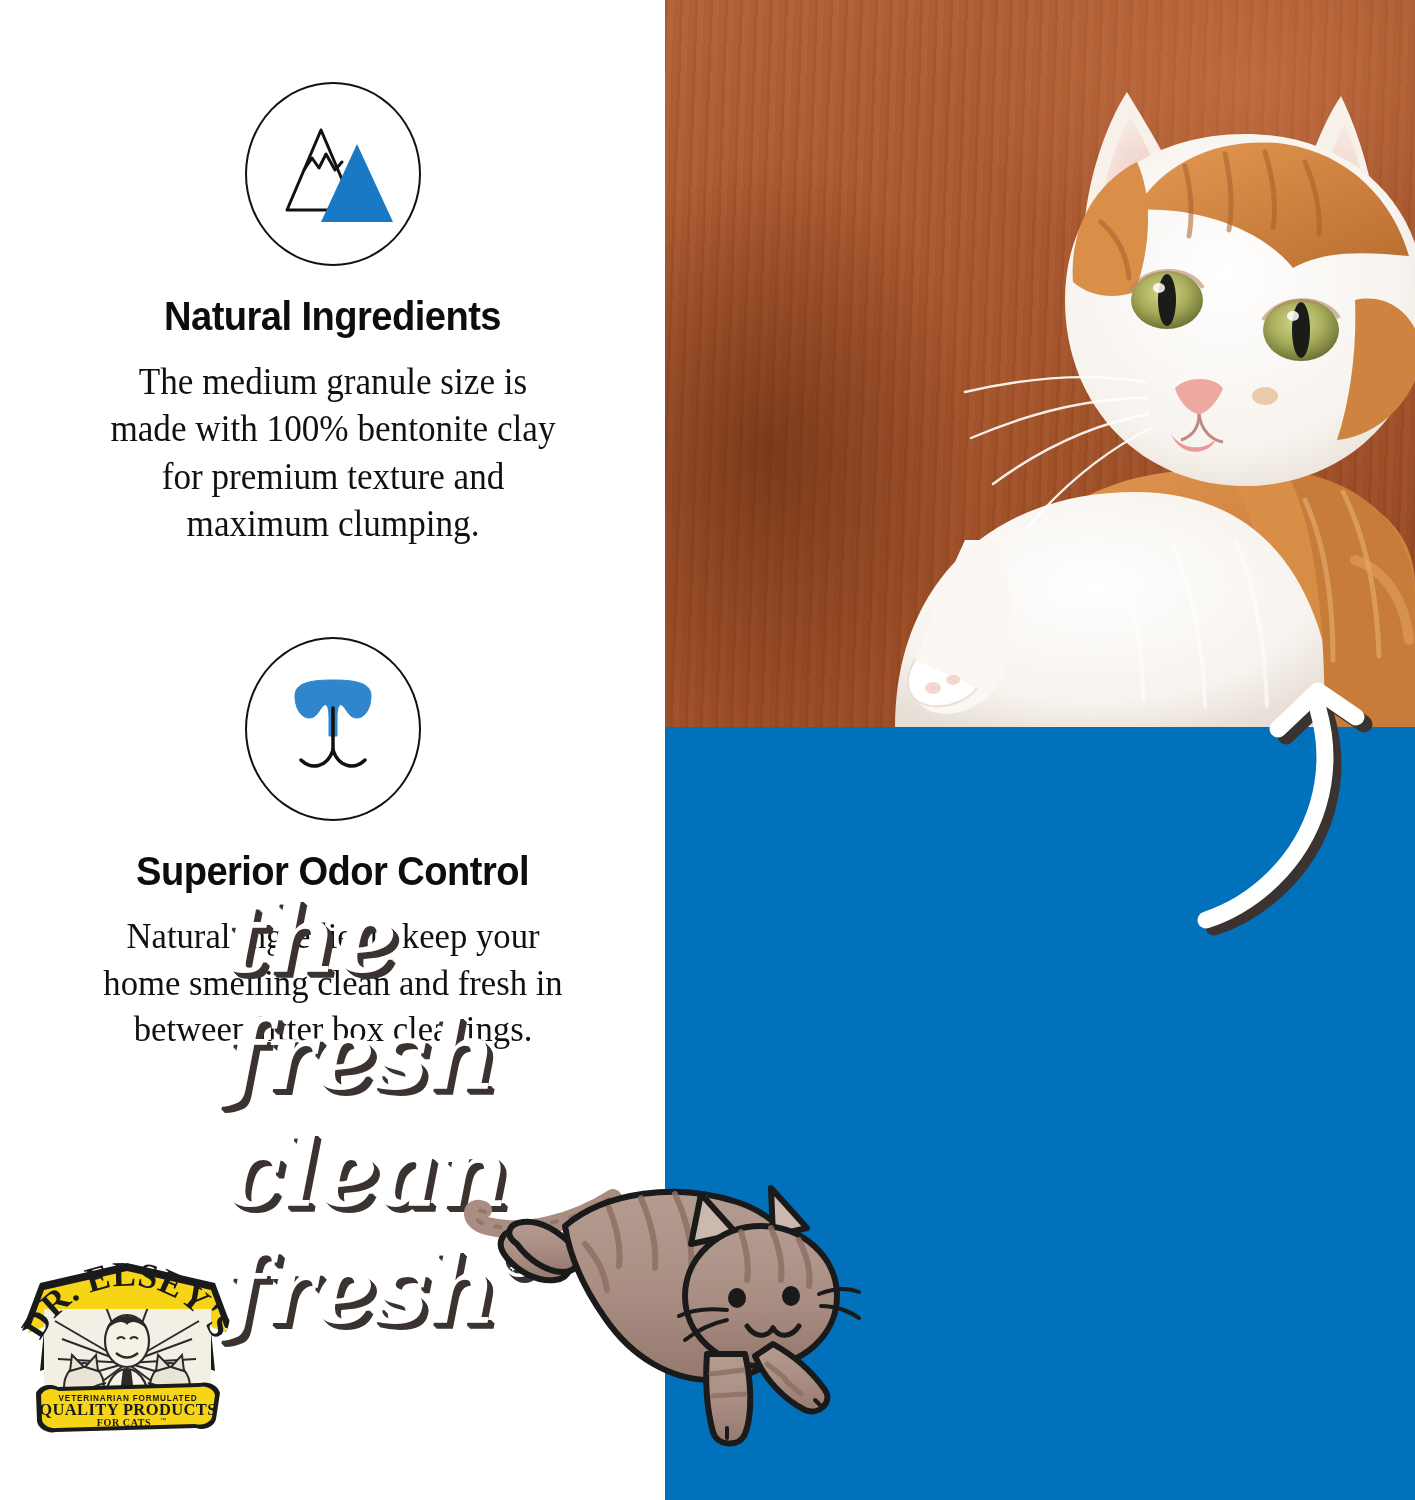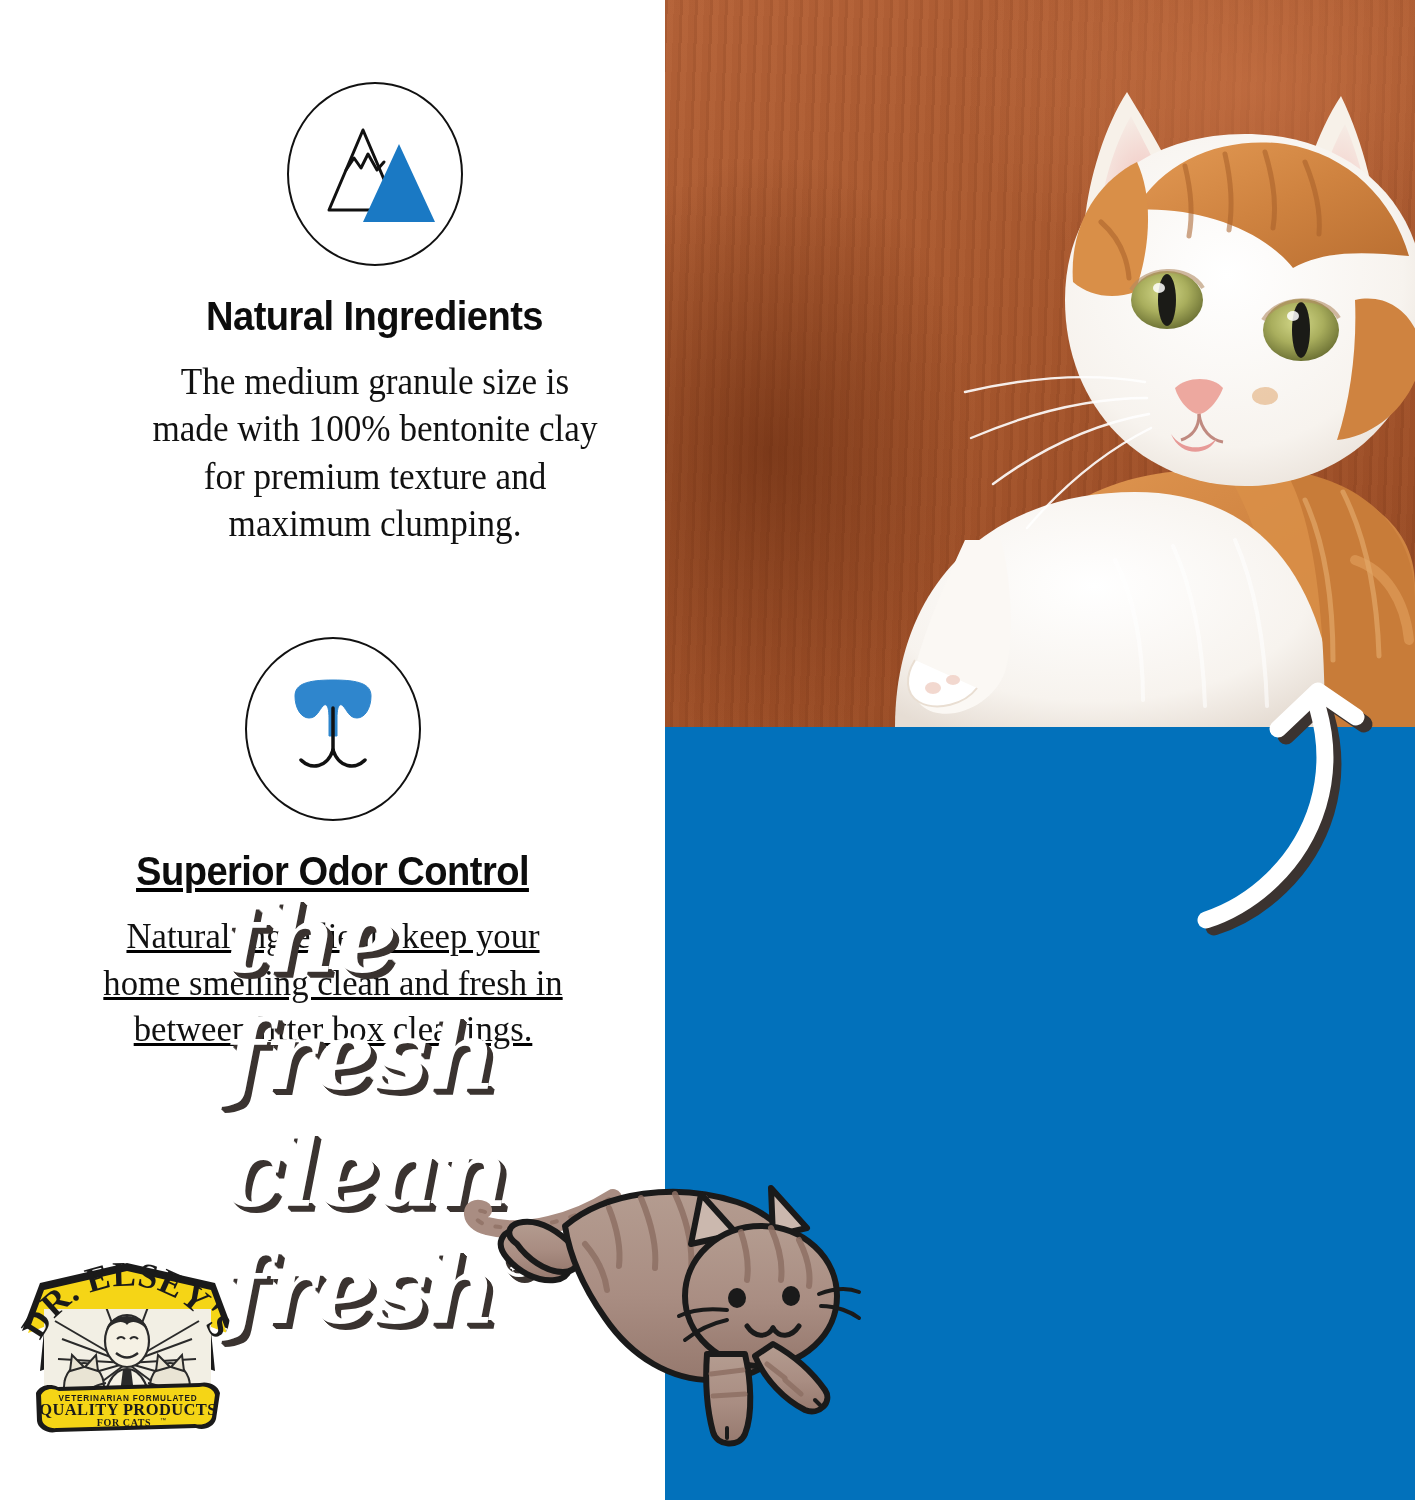--- a/index.html
+++ b/index.html
@@ -27,22 +27,22 @@
     height: 1500px;
     background: #ffffff;
   }
 
   .feature {
     position: absolute;
     left: 0;
     width: 665px;
     text-align: center;
   }
-  .feature-1 { top: 82px; padding-left: 42px; }
-  .feature-2 { top: 637px; text-decoration: underline; }
+  .feature-1 { top: 82px; }
+  .feature-2 { top: 637px; }
 
   .icon-circle {
     width: 176px;
     height: 184px;
     margin: 0 auto;
     border: 2.5px solid #111111;
     border-radius: 50%;
     position: relative;
     box-sizing: border-box;
     background: #ffffff;

